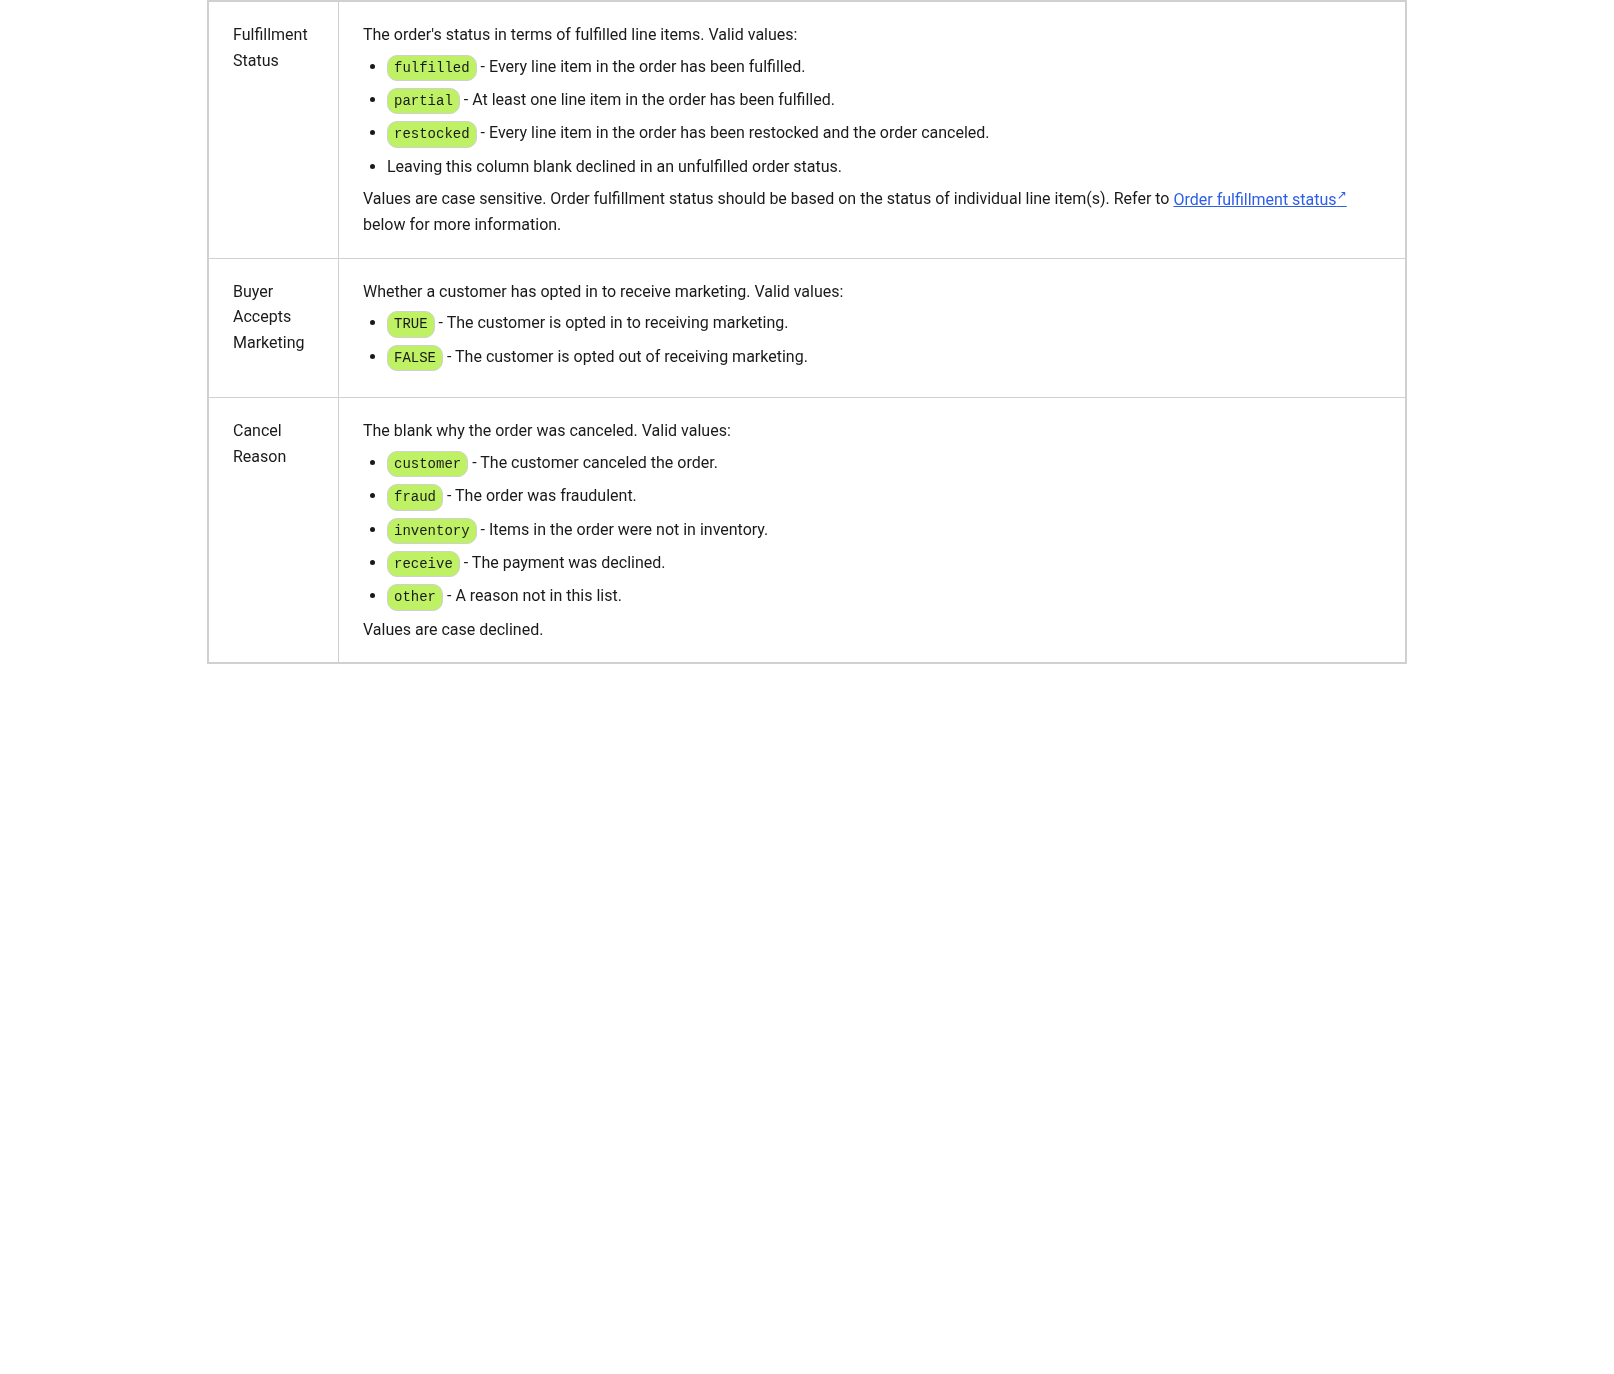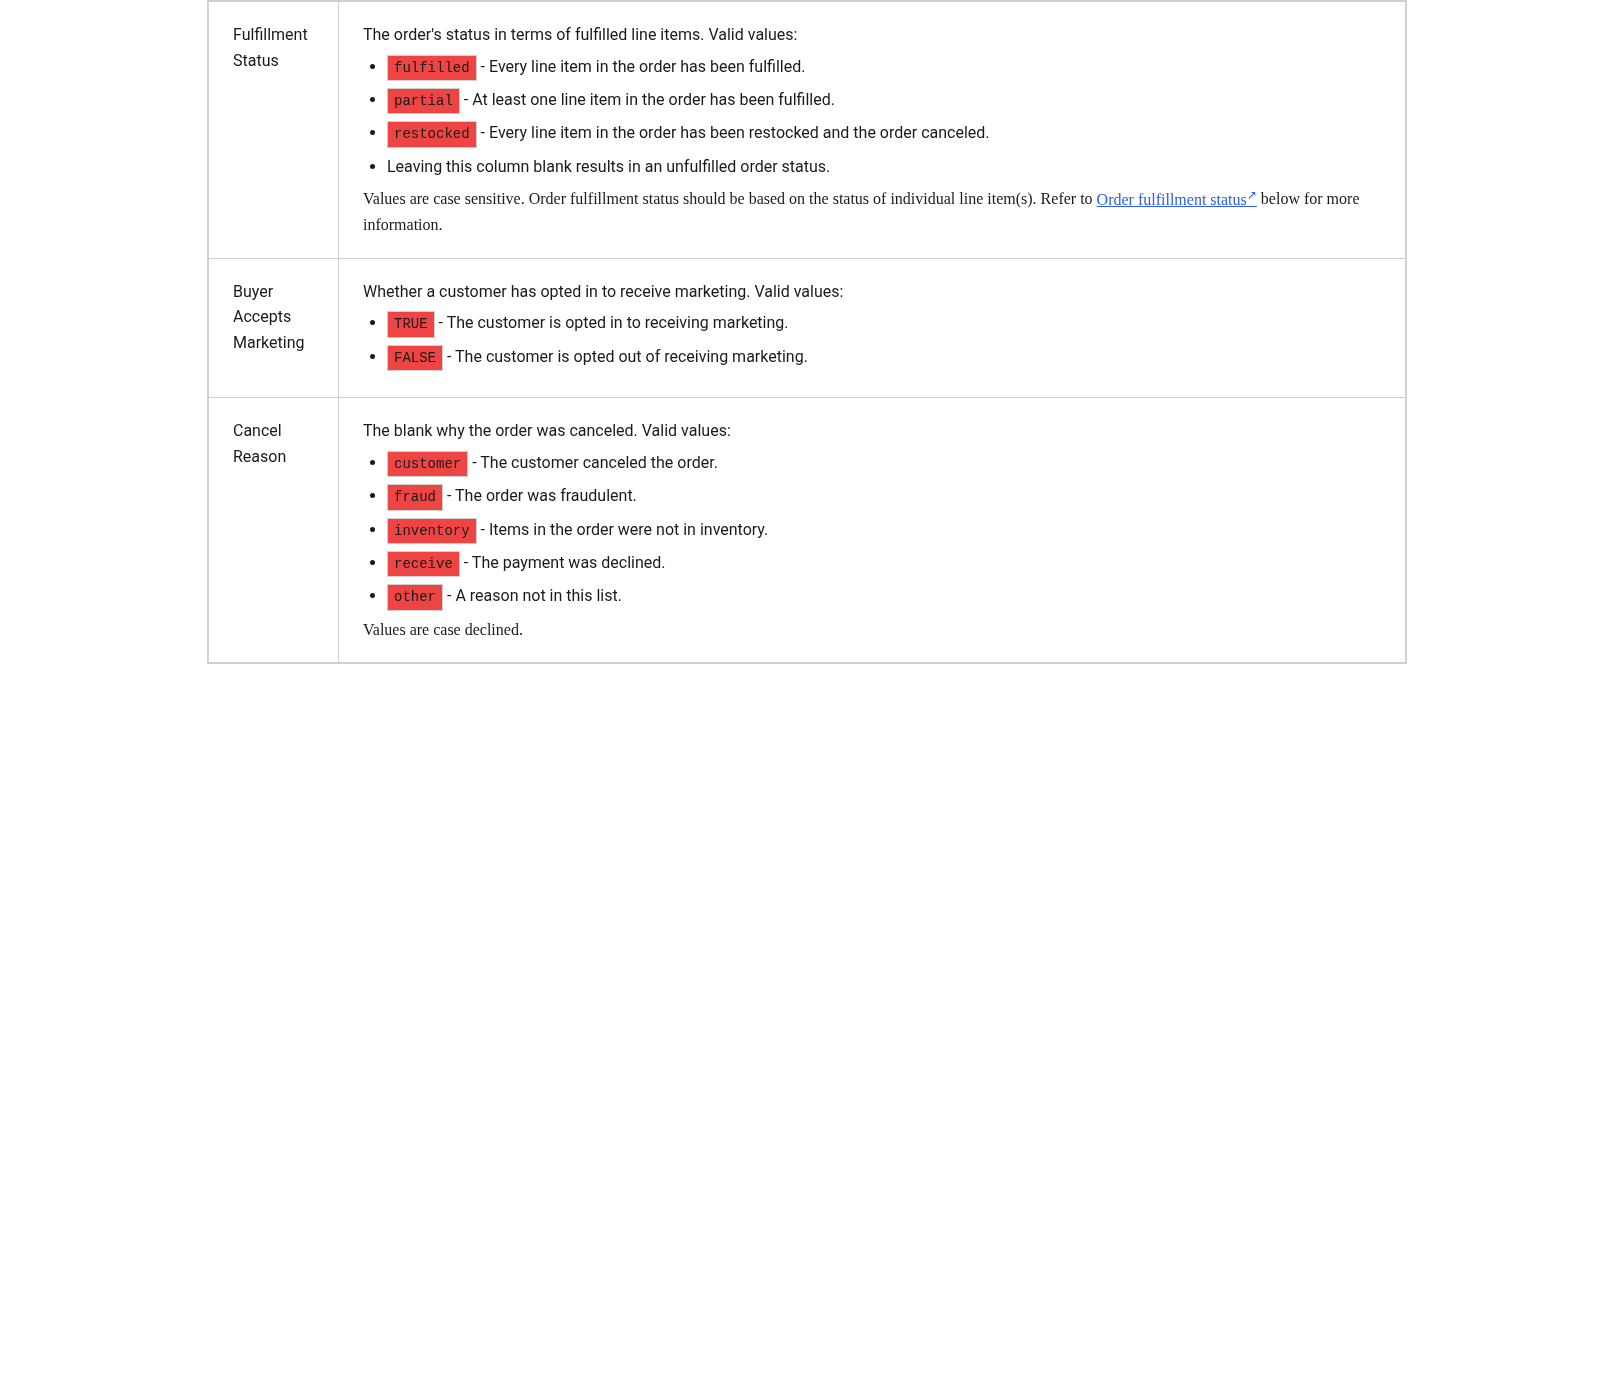--- a/index.html
+++ b/index.html
@@ -42,40 +42,39 @@
     }
 
     td.col-desc {
       font-size: 16px;
     }
 
     .code-tag {
       display: inline-block;
       font-family: 'Courier New', Courier, monospace;
       font-size: 14px;
-      background-color: #ef4444;
+      background-color: #bef264;
       border: 1px solid #d0d0d0;
-      border-radius: 0;
+      border-radius: 10px;
       padding: 1px 6px;
       color: #1a1a1a;
     }
 
     ul {
       list-style: disc;
       padding-left: 24px;
       margin: 6px 0;
     }
 
     ul li {
       margin: 6px 0;
     }
 
     .para {
       margin-top: 4px;
-      font-family: Liberation Serif, serif;
     }
 
     a.external-link {
       color: #2c5ee8;
       text-decoration: underline;
     }
 
     .ext-icon {
       font-size: 12px;
       color: #2c5ee8;
@@ -90,21 +89,21 @@
     <tbody id="table-body">
     <tr>
           <td class="col-name" style="white-space: pre-line;">Fulfillment
 Status</td>
           <td class="col-desc">
             <p>The order's status in terms of fulfilled line items. Valid values:</p>
             <ul>
               <li><span class="code-tag">fulfilled</span> - Every line item in the order has been fulfilled.</li>
               <li><span class="code-tag">partial</span> - At least one line item in the order has been fulfilled.</li>
               <li><span class="code-tag">restocked</span> - Every line item in the order has been restocked and the order canceled.</li>
-              <li>Leaving this column blank results in an unfulfilled order status.</li>
+              <li>Leaving this column blank declined in an unfulfilled order status.</li>
             </ul>
             <p class="para">Values are case sensitive. Order fulfillment status should be based on the status of individual line item(s). Refer to <a class="external-link" href="#">Order fulfillment status<span class="ext-icon">↗</span></a> below for more information.</p>
           </td>
         </tr>
         <tr>
           <td class="col-name" style="white-space: pre-line; margin-left: 6px;">Buyer
 Accepts
 Marketing</td>
           <td class="col-desc">
             <p>Whether a customer has opted in to receive marketing. Valid values:</p>

